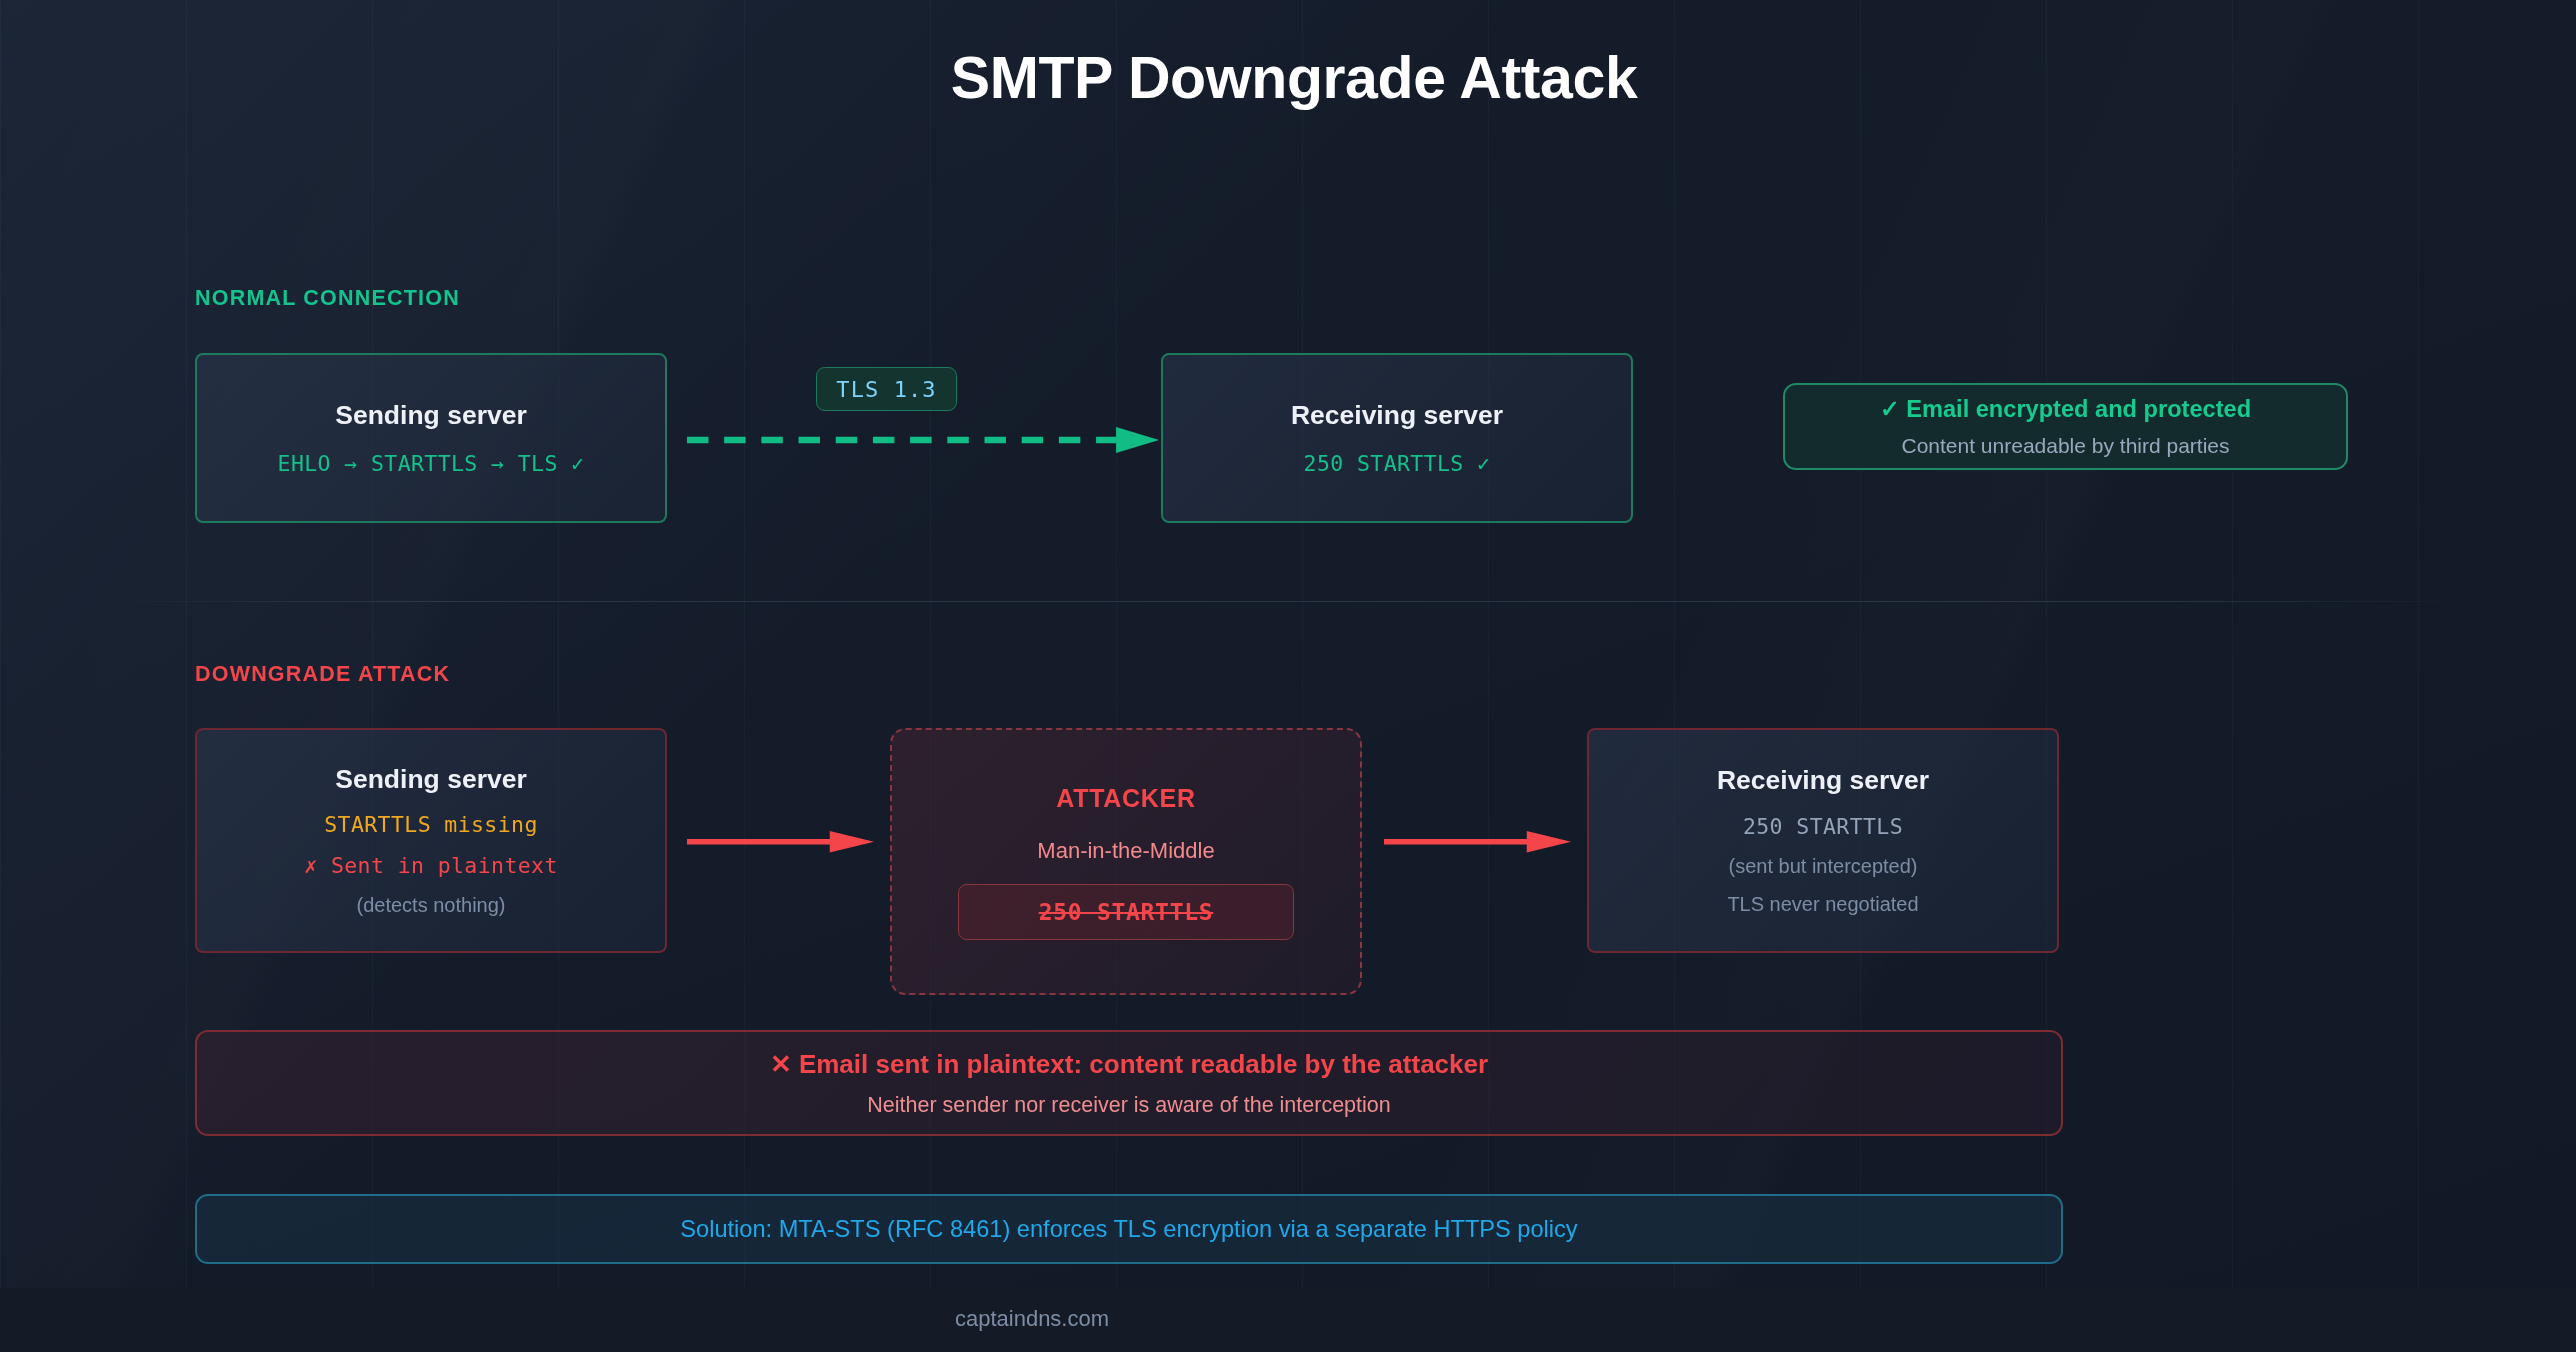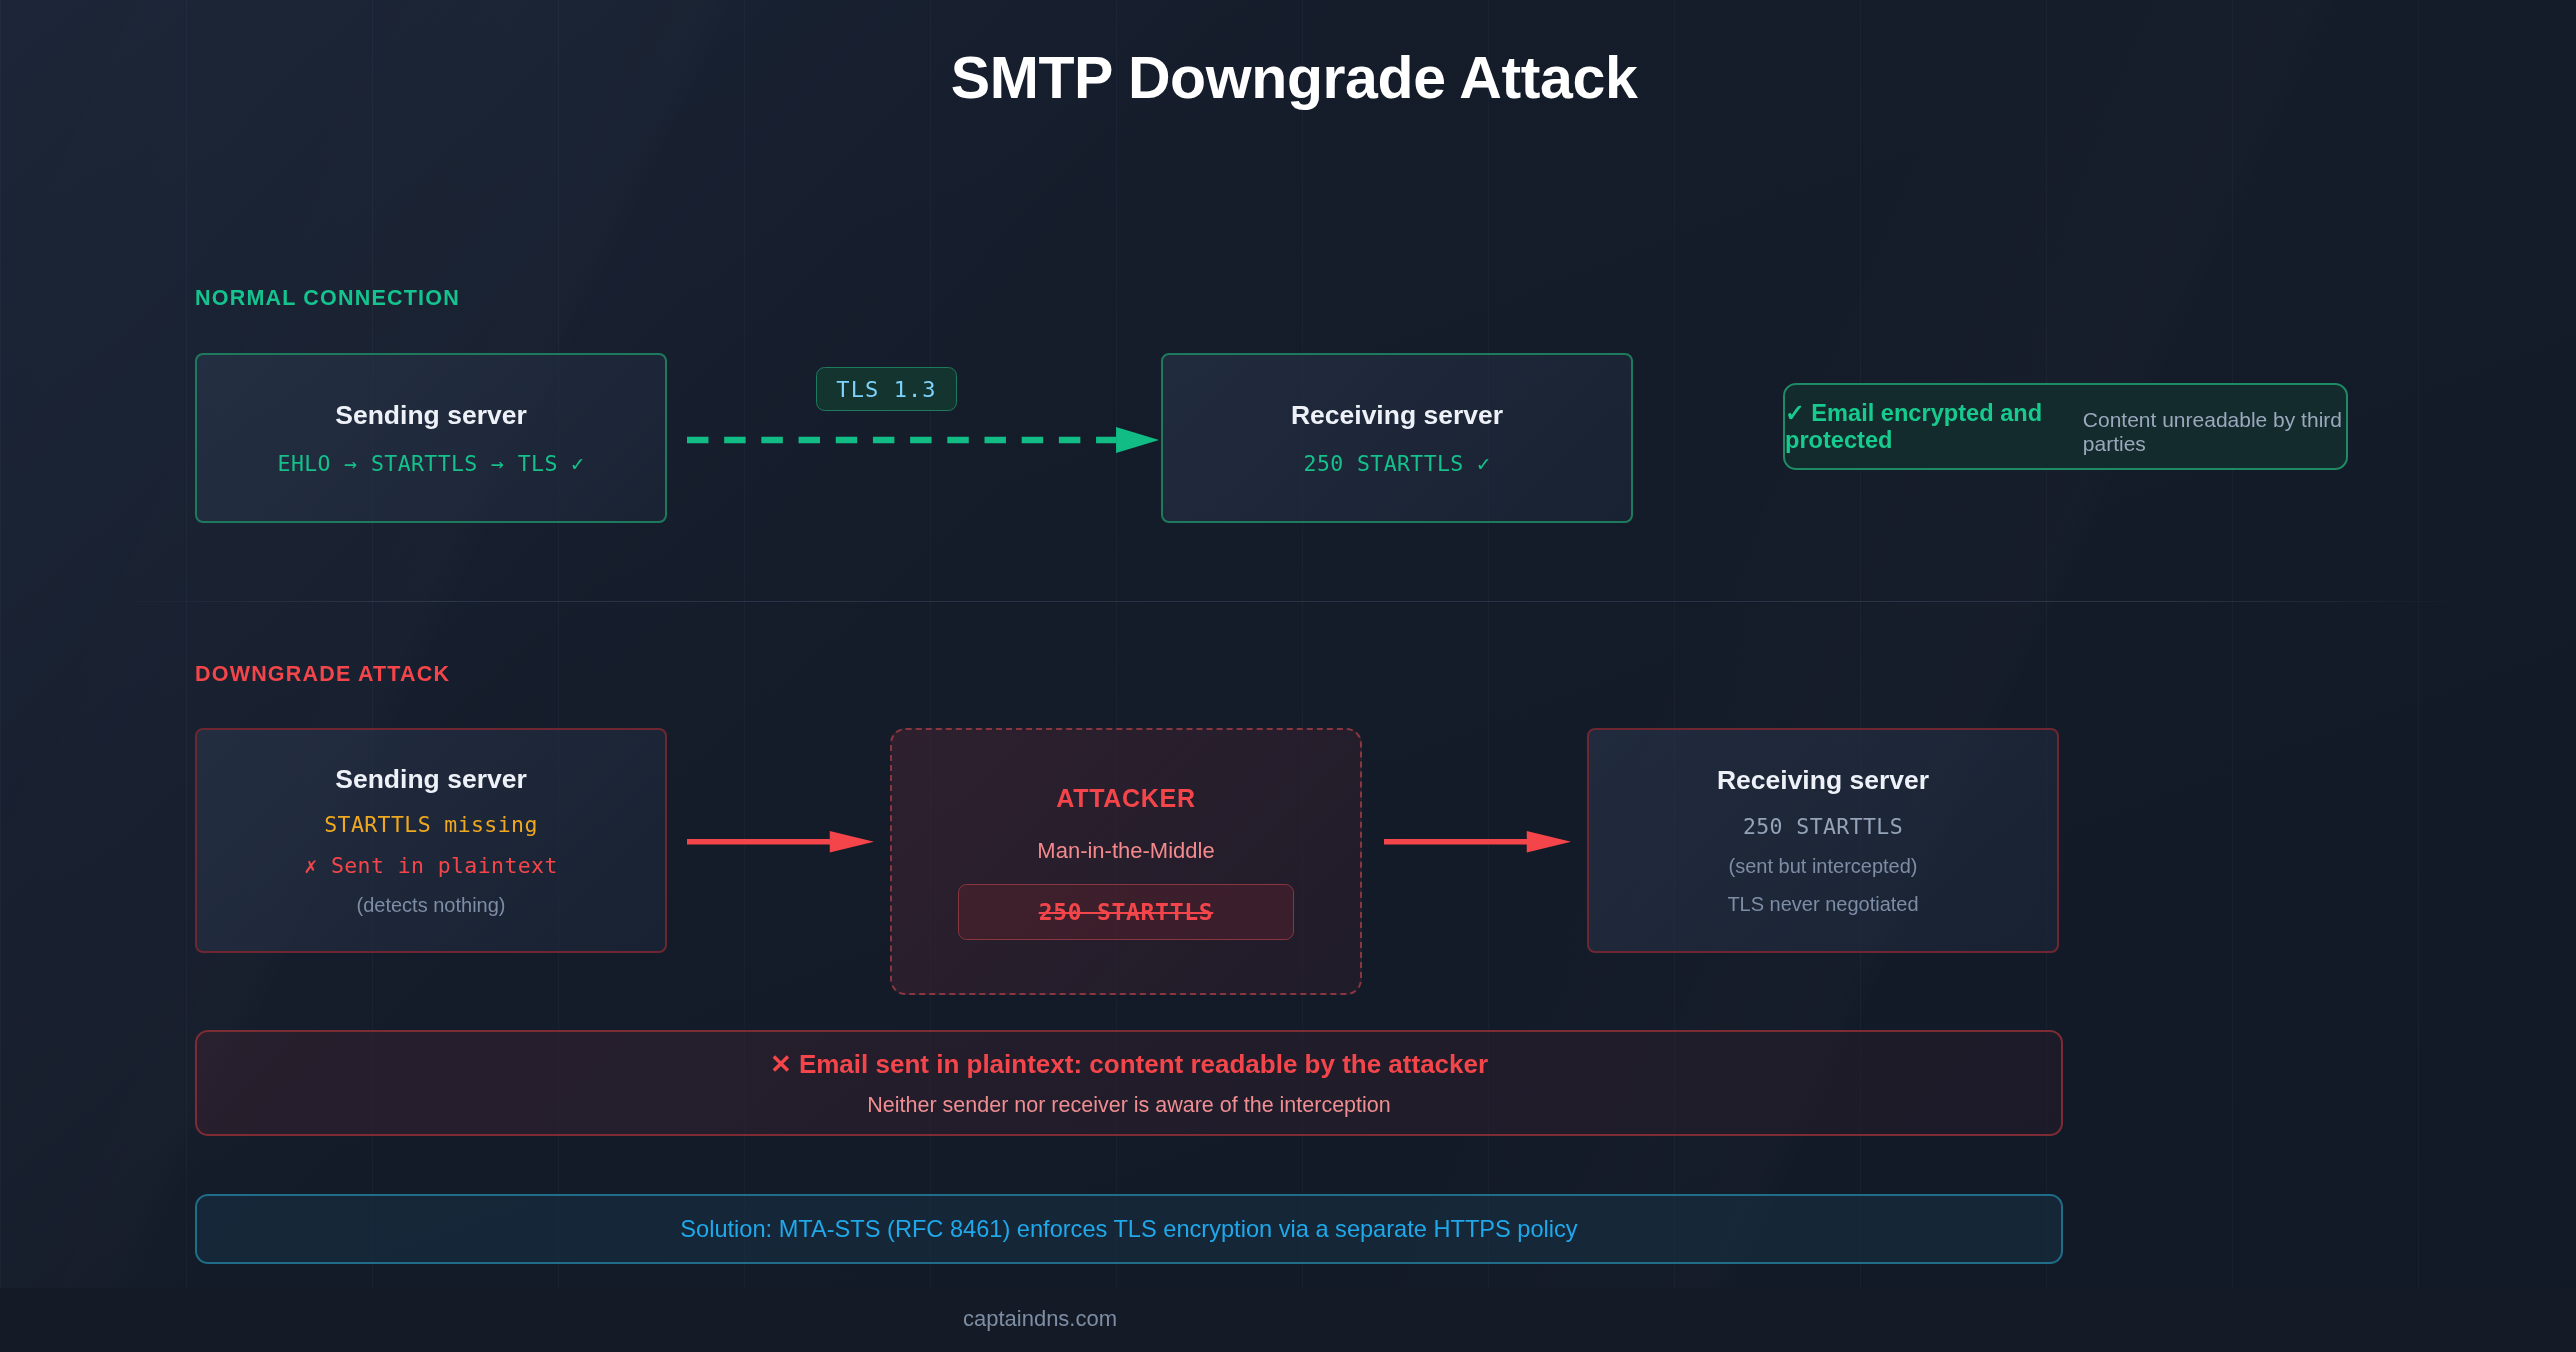--- a/index.html
+++ b/index.html
@@ -166,21 +166,21 @@
   }
 
   
   #success-card {
     position: absolute;
     left: 1783px; top: 383px;
     width: 565px; height: 87px;
     border: 2.1px solid #1e8a66;
     border-radius: 13px;
     background: #132b2c;
-    display: flex; flex-direction: row;
+    display: flex; flex-direction: column;
     align-items: center; justify-content: center;
   }
   #success-title {
     color: #17cb8e; font-size: 23.6px; font-weight: bold;
   }
   #success-sub {
     color: #9aa8bd; font-size: 21px; margin-top: 11.4px;
   }
 
   
@@ -253,21 +253,21 @@
 
   
   #footer-band {
     position: absolute;
     left: 0; top: 1288px;
     width: 2576px; height: 64px;
     background: #141b27;
   }
   #footer-text {
     position: absolute;
-    left: 8px; top: 1306px;
+    left: 0; top: 1306px;
     width: 2064px;
     text-align: center;
     color: #7e8da4;
     font-size: 22px;
   }
 </style>
 </head>
 <body>
 
 <div id="page">

